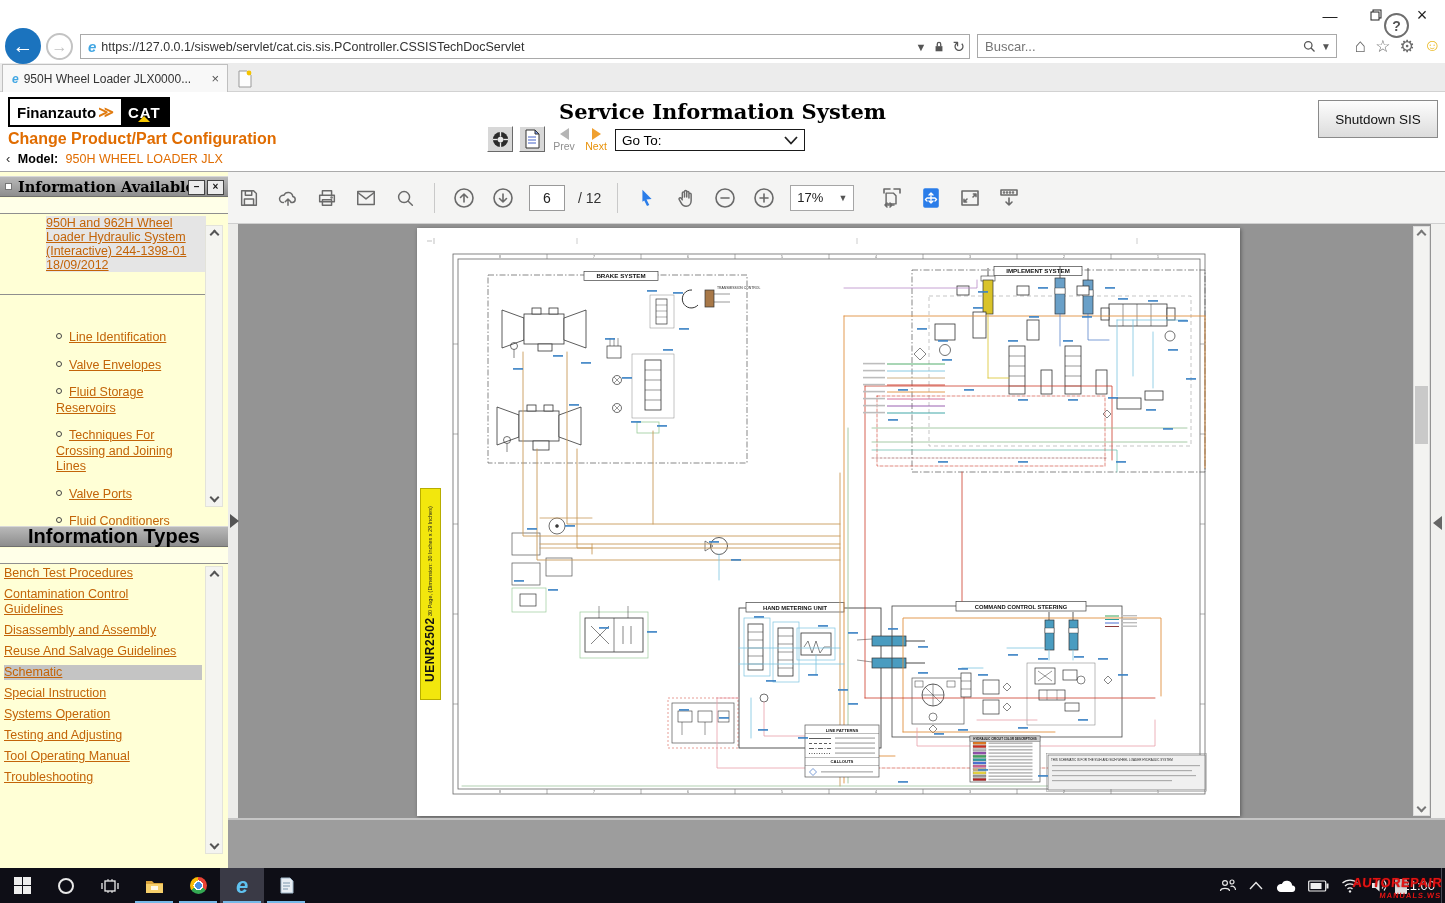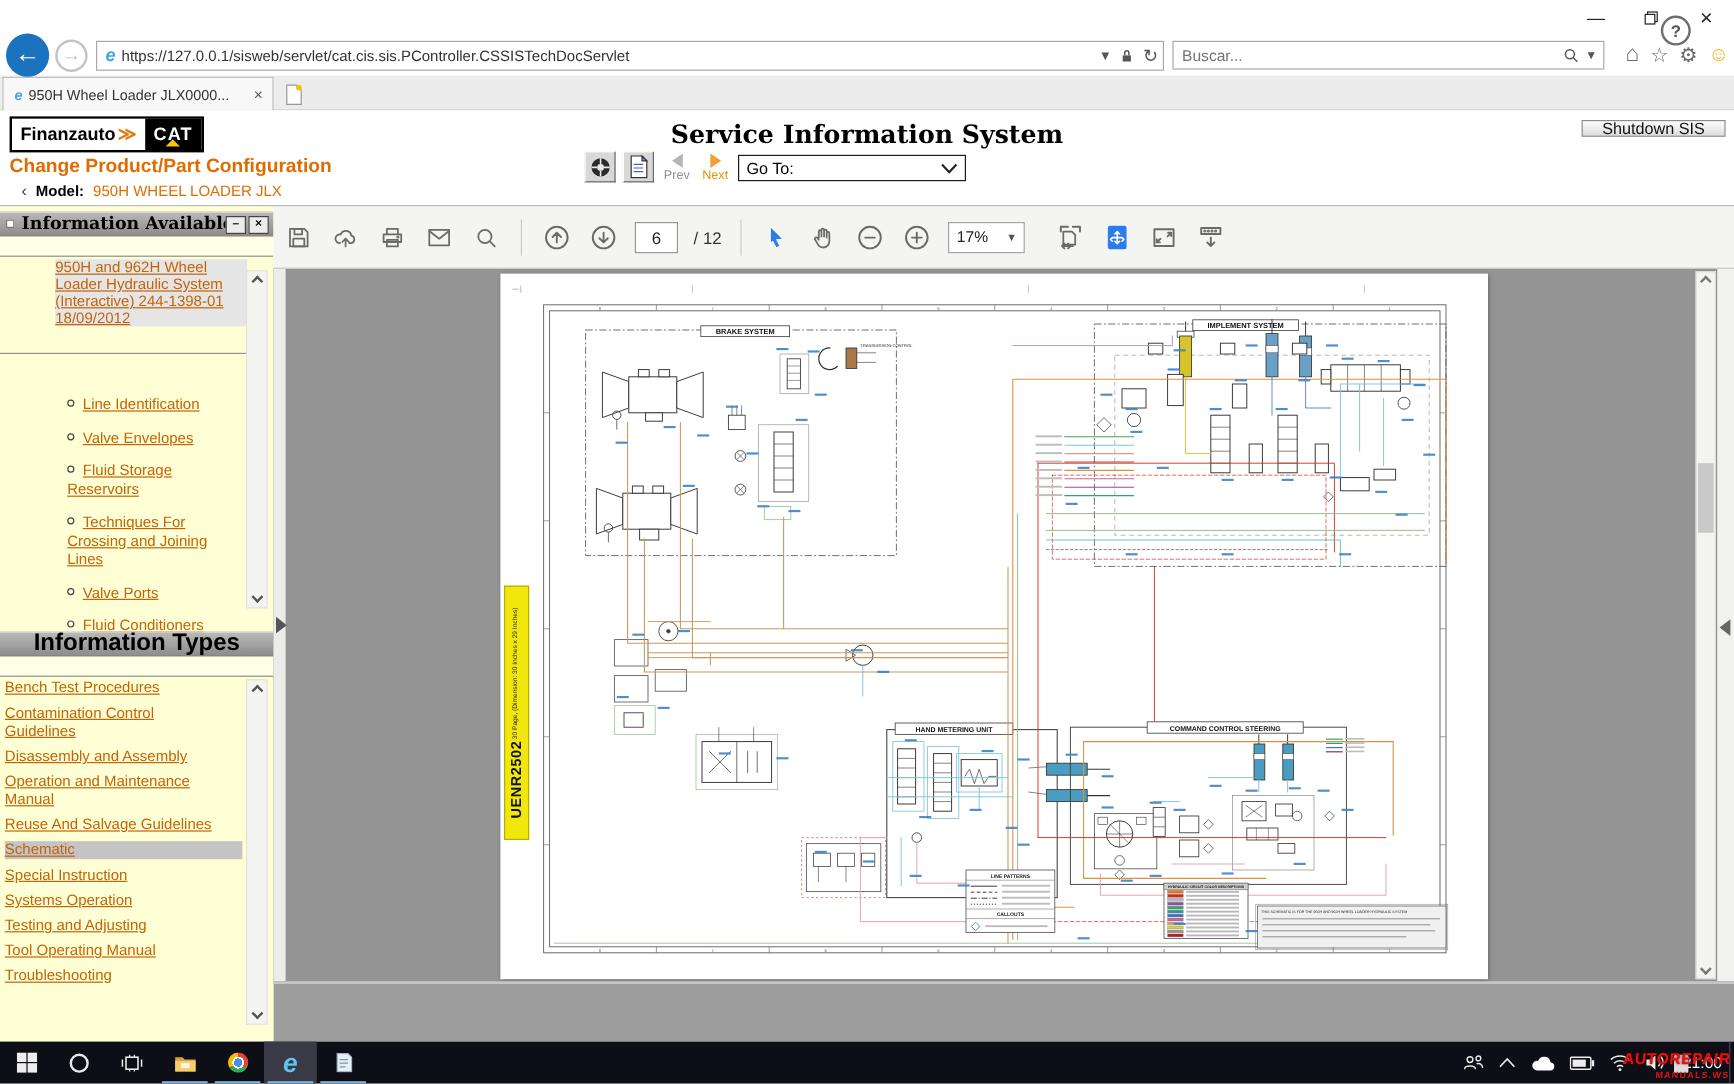--- a/index.html
+++ b/index.html
@@ -28,31 +28,31 @@
 
   
   .sisheader { position:absolute; top:92px; left:0; right:0; height:80px; background:#fff; border-bottom:1px solid #aaa; }
   .brand { position:absolute; left:8px; top:5px; display:flex; align-items:stretch; border:2px solid #000; }
   .brand-fz { background:#fff; padding:4px 7px; font-weight:bold; font-size:15px; color:#000; display:flex; align-items:center; }
   .brand-fz .chev2 { color:#e07b10; font-weight:900; margin-left:2px; font-size:15px; }
   .brand-cat { background:#000; color:#fff; padding:4px 7px; font-weight:900; font-size:15px; letter-spacing:1px; position:relative; display:flex; align-items:center; }
   .cat-tri { position:absolute; bottom:3px; left:50%; transform:translateX(-50%); width:0; height:0; border-left:6px solid transparent; border-right:6px solid transparent; border-bottom:6px solid #f6c700; }
   .sis-title { position:absolute; left:50%; transform:translateX(-50%); top:7px; font-family:"DejaVu Serif",serif; font-weight:bold; font-size:21px; color:#000; white-space:nowrap; }
   .change-link { position:absolute; left:8px; top:38px; color:#e06c00; font-weight:bold; font-size:16px; }
-  .model-row { position:absolute; left:18px; top:59px; font-size:12.5px; color:#000; }
+  .model-row { position:absolute; left:6px; top:59px; font-size:12.5px; color:#000; }
   .model-row .lt { color:#333; margin-right:4px; font-size:13px; }
   .model-val { color:#e06c00; margin-left:4px; }
   .hdr-controls { position:absolute; left:487px; top:34px; display:flex; align-items:flex-start; gap:6px; }
   .sisbtn { width:26px; height:26px; border:1px solid; border-color:#fff #6a6a6a #6a6a6a #fff; background:#d8d8d8; display:flex; align-items:center; justify-content:center; }
   .pn { display:flex; flex-direction:column; align-items:center; font-size:10.5px; margin-top:2px; width:26px; }
   .tri-prev { width:0; height:0; border-top:6px solid transparent; border-bottom:6px solid transparent; border-right:9px solid #b5b5b5; }
   .tri-next { width:0; height:0; border-top:6px solid transparent; border-bottom:6px solid transparent; border-left:9px solid #f0a030; }
   .pn.prev { color:#8f8f8f; } .pn.next { color:#e8920a; }
   .goto { width:190px; height:22px; border:1px solid #1a1a1a; background:#fff; display:flex; align-items:center; justify-content:space-between; padding:0 6px; font-size:13.5px; margin-top:3px; }
-  .shutdown { position:absolute; right:7px; top:8px; width:120px; height:14px; background:linear-gradient(#fdfdfd,#dcdcdc); border:1px solid #8a8a8a; font-size:13.5px; color:#111; display:flex; align-items:center; justify-content:center; }
+  .shutdown { position:absolute; right:7px; top:8px; width:120px; height:38px; background:linear-gradient(#fdfdfd,#dcdcdc); border:1px solid #8a8a8a; font-size:13.5px; color:#111; display:flex; align-items:center; justify-content:center; }
 
   
   .sidebar { position:absolute; top:172px; left:0; width:228px; height:696px; background:#ffffd6; overflow:hidden; }
   .panelbar { position:absolute; left:0; right:0; height:21px; background:linear-gradient(#b9b9b9,#8d8d8d); border-top:1px solid #d8d8d8; border-bottom:1px solid #6f6f6f; display:flex; align-items:center; }
   .panelbar .sq { width:7px; height:7px; background:#fff; border:1px solid #777; margin:0 6px 0 5px; }
   .panelbar .ptitle { font-family:"DejaVu Serif",serif; font-weight:bold; font-size:14.5px; color:#000; }
   .pbtns { position:absolute; right:4px; top:3px; display:flex; gap:2px; }
   .pbtn { width:17px; height:15px; background:#ececec; border:1px solid #444; font-size:10px; line-height:12px; text-align:center; font-weight:bold; color:#111; }
   .lightstrip { position:absolute; left:0; right:0; height:15px; background:#ffffe8; }
   .srule { position:absolute; left:0; right:0; height:0; border-top:1px solid #8f8f8f; }
@@ -271,21 +271,20 @@
     <div class="panelbar" style="top:354px">
       <span class="types-title">Information Types</span>
     </div>
     <div class="lightstrip" style="top:376px"></div>
     <div class="srule" style="top:391px"></div>
 
     <div class="types-list">
       <span class="titem"><a class="sislink">Bench Test Procedures</a></span>
       <span class="titem" style="width:170px"><a class="sislink">Contamination Control Guidelines</a></span>
       <span class="titem"><a class="sislink">Disassembly and Assembly</a></span>
-      <span class="titem" style="width:180px"><a class="sislink">Operation and Maintenance Manual</a></span>
       <span class="titem"><a class="sislink">Reuse And Salvage Guidelines</a></span>
       <span class="titem sel"><a class="sislink">Schematic</a></span>
       <span class="titem"><a class="sislink">Special Instruction</a></span>
       <span class="titem"><a class="sislink">Systems Operation</a></span>
       <span class="titem"><a class="sislink">Testing and Adjusting</a></span>
       <span class="titem"><a class="sislink">Tool Operating Manual</a></span>
       <span class="titem"><a class="sislink">Troubleshooting</a></span>
     </div>
     <div class="scrollbar" style="right:5px; top:394px; height:288px">
       <span class="chev up"></span>

